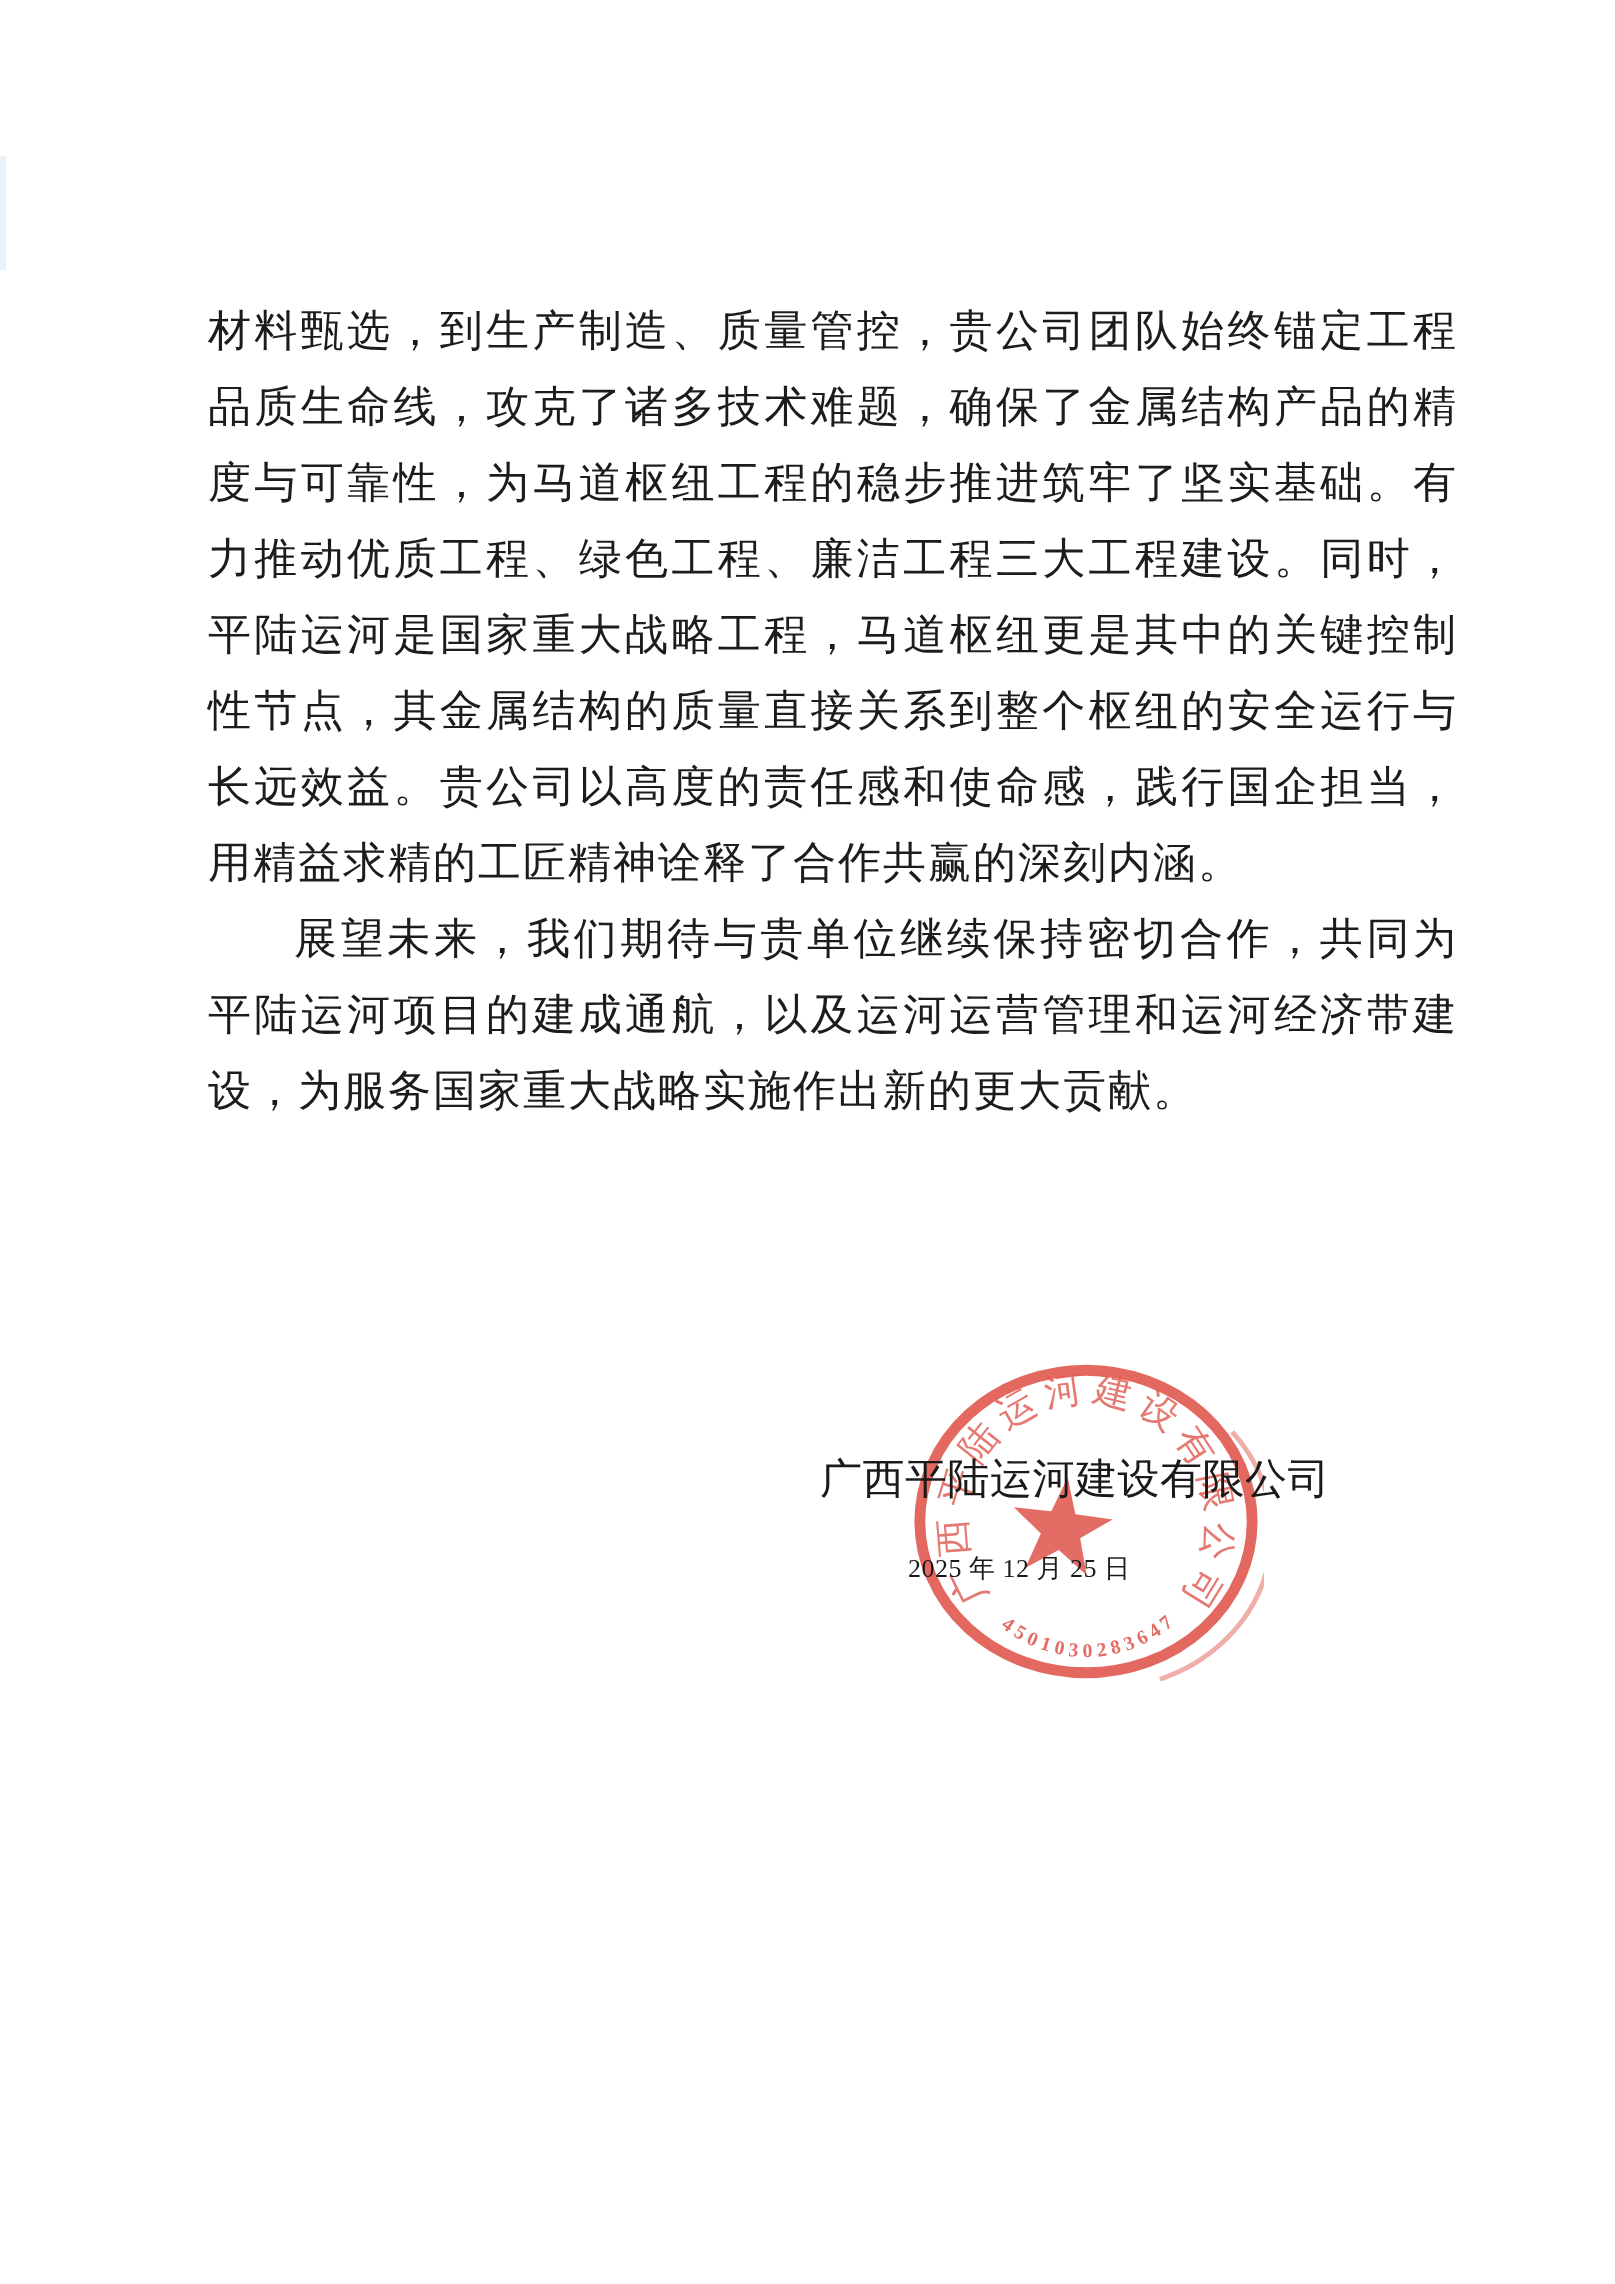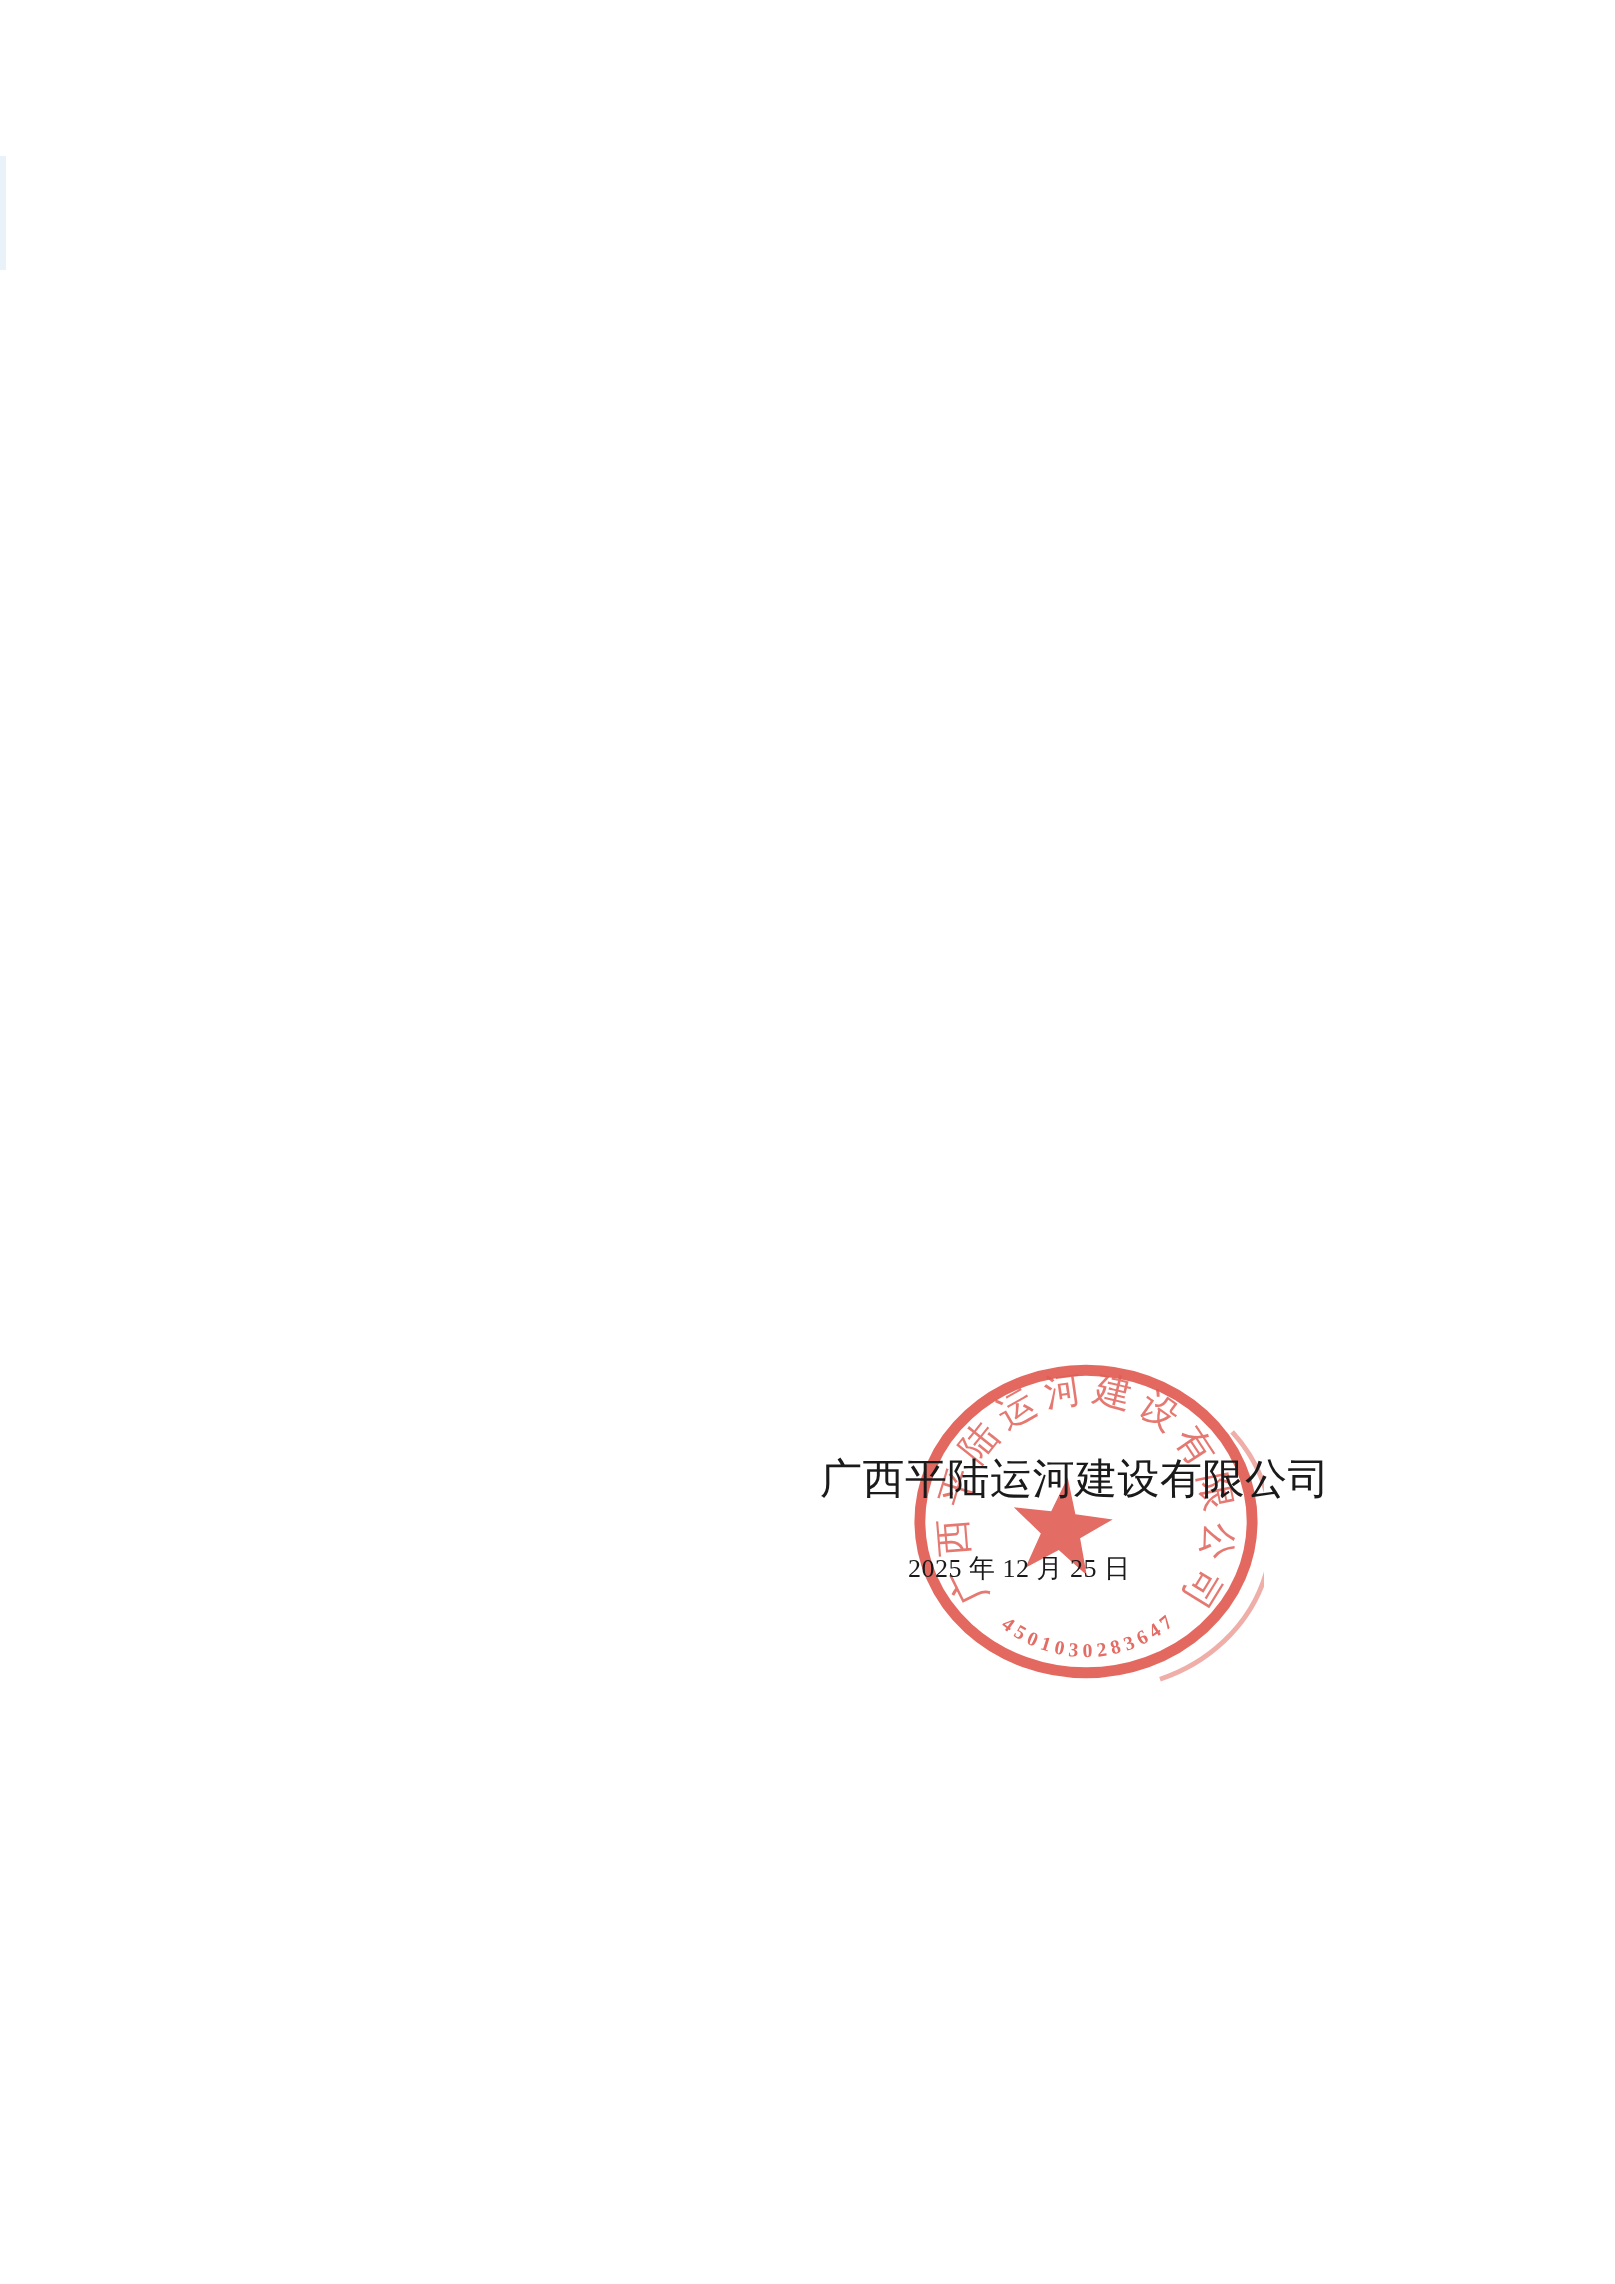--- a/index.html
+++ b/index.html
@@ -96,20 +96,22 @@
   }
 </style>
 </head>
 <body>
 
 <div class="page">
 
   <div class="scan-artifact"></div>
 
   <div class="letter-body">
+    <p>材料甄选，到生产制造、质量管控，贵公司团队始终锚定工程品质生命线，攻克了诸多技术难题，确保了金属结构产品的精度与可靠性，为马道枢纽工程的稳步推进筑牢了坚实基础。有力推动优质工程、绿色工程、廉洁工程三大工程建设。同时，平陆运河是国家重大战略工程，马道枢纽更是其中的关键控制性节点，其金属结构的质量直接关系到整个枢纽的安全运行与长远效益。贵公司以高度的责任感和使命感，践行国企担当，用精益求精的工匠精神诠释了合作共赢的深刻内涵。</p>
+    <p class="indented">展望未来，我们期待与贵单位继续保持密切合作，共同为平陆运河项目的建成通航，以及运河运营管理和运河经济带建设，为服务国家重大战略实施作出新的更大贡献。</p>
   </div>
 
   <svg class="seal" viewBox="0 0 360 334" xmlns="http://www.w3.org/2000/svg">
     <defs>
       <path id="ringTextPath" d="M 83.9 243.2 A 122 122 0 1 1 276.1 243.2" fill="none"></path>
       <path id="codePath" d="M 90.8 270.7 A 136 136 0 0 0 269.2 270.7" fill="none"></path>
     </defs>
 
     <ellipse cx="180" cy="167" rx="168" ry="153" fill="none" stroke="#dc453b" stroke-width="11" opacity="0.92"></ellipse>
 

